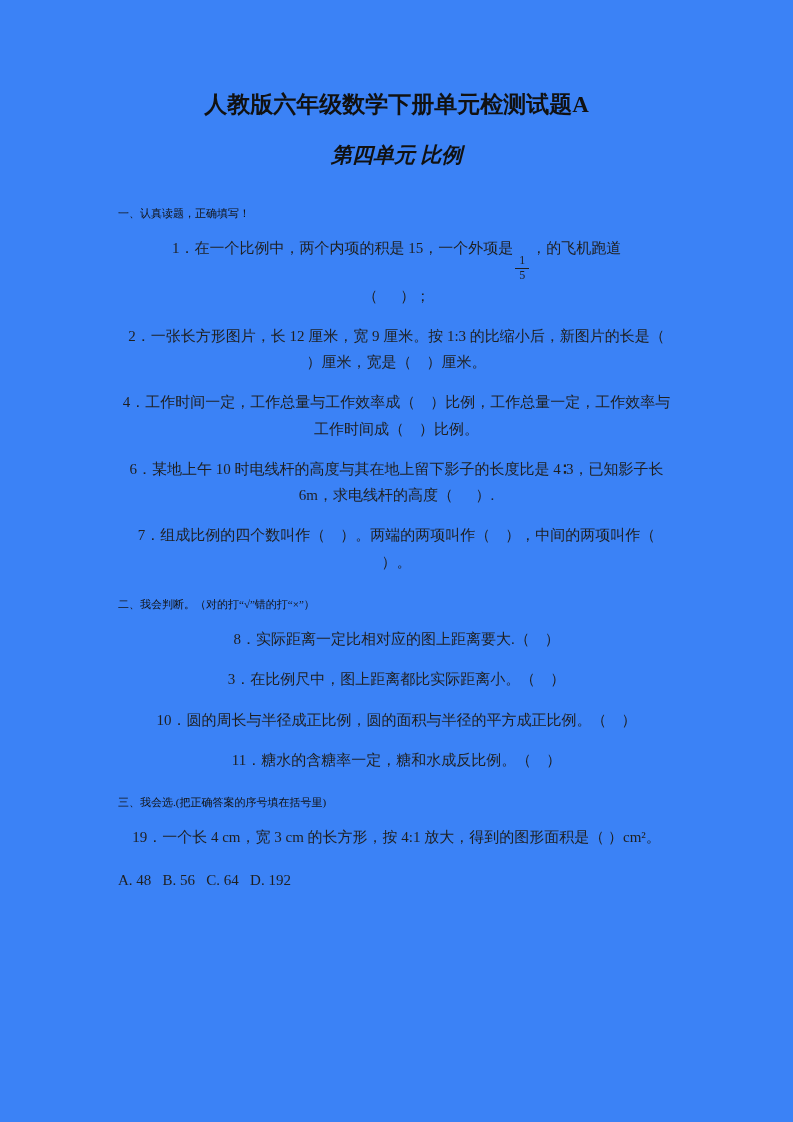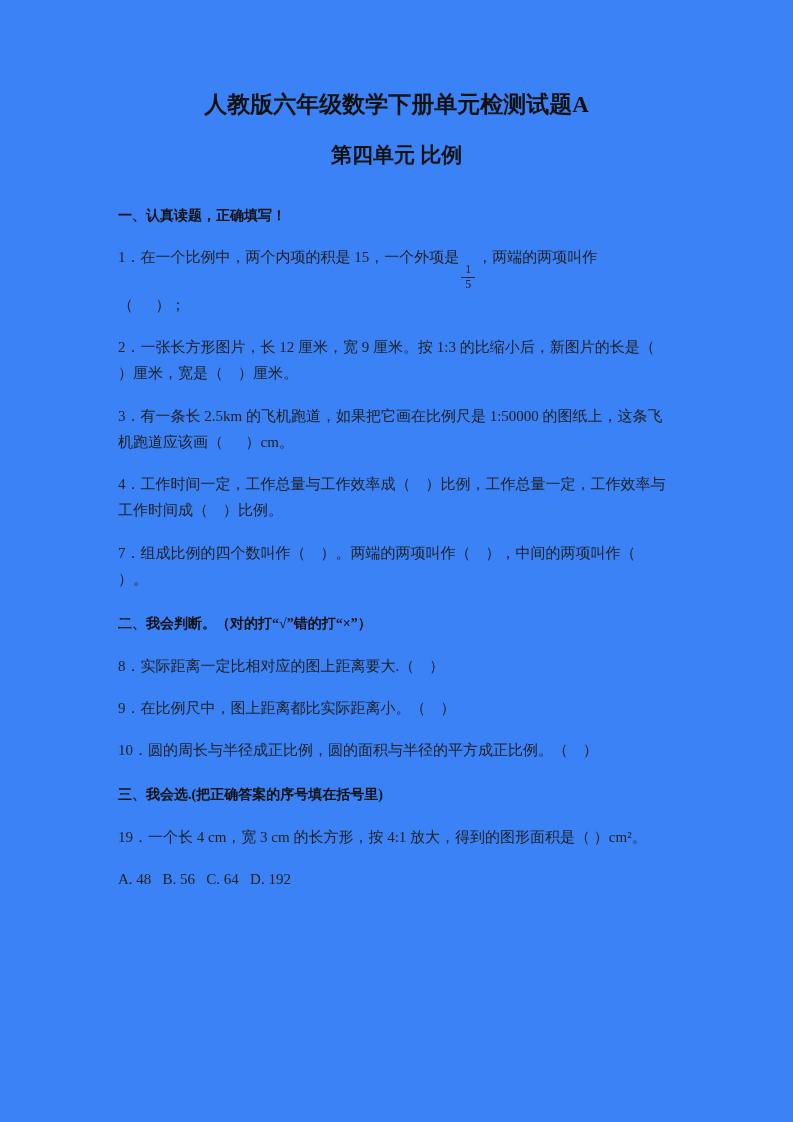--- a/index.html
+++ b/index.html
@@ -28,30 +28,32 @@
     line-height: 1.5;
     color: #111111;
   }
   .subtitle {
     margin: 0 0 34px 0;
     text-align: center;
     font-size: 21px;
     font-weight: bold;
     line-height: 1.4;
     color: #111111;
+    font-style: italic;
   }
   .section-heading {
     margin: 20px 0 12px 0;
-    font-weight: bold;
-    font-size: 14px;
+    font-weight: normal;
+    font-size: 11px;
     color: #111111;
   }
   .q {
-    margin: 16px 0 14px 0;
+    margin: 0 0 14px 0;
     white-space: pre-wrap;
+    text-align: center;
   }
   .choices {
     margin: 16px 0 14px 0;
     white-space: pre-wrap;
   }
   .frac {
     display: inline-flex;
     flex-direction: column;
     align-items: center;
     vertical-align: -0.9em;
@@ -73,31 +75,32 @@
 </head>
 <body>
 
 <div class="page">
 
   <h1 class="title">人教版六年级数学下册单元检测试题A</h1>
   <h2 class="subtitle">第四单元 比例</h2>
 
   <p class="section-heading">一、认真读题，正确填写！</p>
 
-  <p class="q"><span>1．在一个比例中，两个内项的积是 15，一个外项是</span><span class="frac"><span class="num">1</span><span class="den">5</span></span><span>，两端的两项叫作</span><span class="blank-line">（      ）；</span></p>
+  <p class="q"><span>1．在一个比例中，两个内项的积是 15，一个外项是</span><span class="frac"><span class="num">1</span><span class="den">5</span></span><span>，的飞机跑道</span><span class="blank-line">（      ）；</span></p>
 
   <p class="q">2．一张长方形图片，长 12 厘米，宽 9 厘米。按 1:3 的比缩小后，新图片的长是（    ）厘米，宽是（    ）厘米。</p>
-  <p class="q">3．有一条长 2.5km 的飞机跑道，如果把它画在比例尺是 1:50000 的图纸上，这条飞机跑道应该画（      ）cm。</p>
   <p class="q">4．工作时间一定，工作总量与工作效率成（    ）比例，工作总量一定，工作效率与工作时间成（    ）比例。</p>
+  <p class="q">6．某地上午 10 时电线杆的高度与其在地上留下影子的长度比是 4∶3，已知影子长 6m，求电线杆的高度（      ）.</p>
   <p class="q">7．组成比例的四个数叫作（    ）。两端的两项叫作（    ），中间的两项叫作（    ）。</p>
 
   <p class="section-heading">二、我会判断。（对的打“√”错的打“×”）</p>
 
   <p class="q">8．实际距离一定比相对应的图上距离要大.（    ）</p>
-  <p class="q">9．在比例尺中，图上距离都比实际距离小。（    ）</p>
+  <p class="q">3．在比例尺中，图上距离都比实际距离小。（    ）</p>
   <p class="q">10．圆的周长与半径成正比例，圆的面积与半径的平方成正比例。（    ）</p>
+  <p class="q">11．糖水的含糖率一定，糖和水成反比例。（    ）</p>
 
   <p class="section-heading">三、我会选.(把正确答案的序号填在括号里)</p>
 
   <p class="q">19．一个长 4 cm，宽 3 cm 的长方形，按 4:1 放大，得到的图形面积是（ ）cm²。</p>
   <p class="choices">A. 48   B. 56   C. 64   D. 192</p>
 
 </div>
 
 </body></html>

